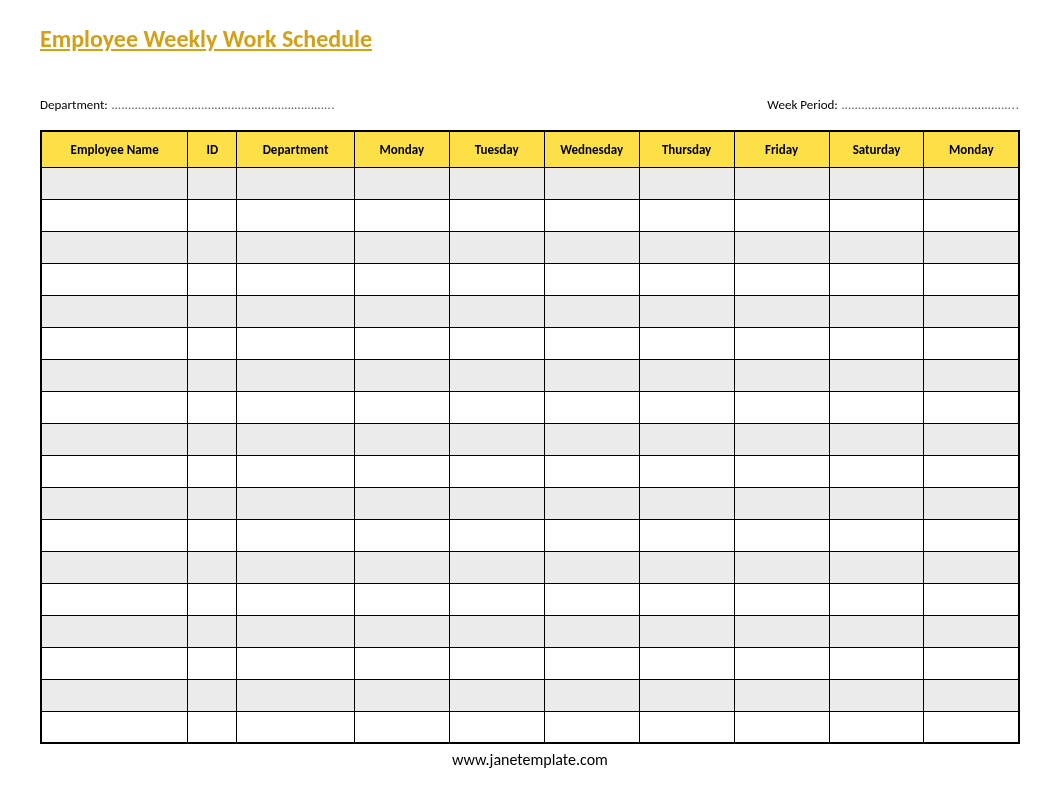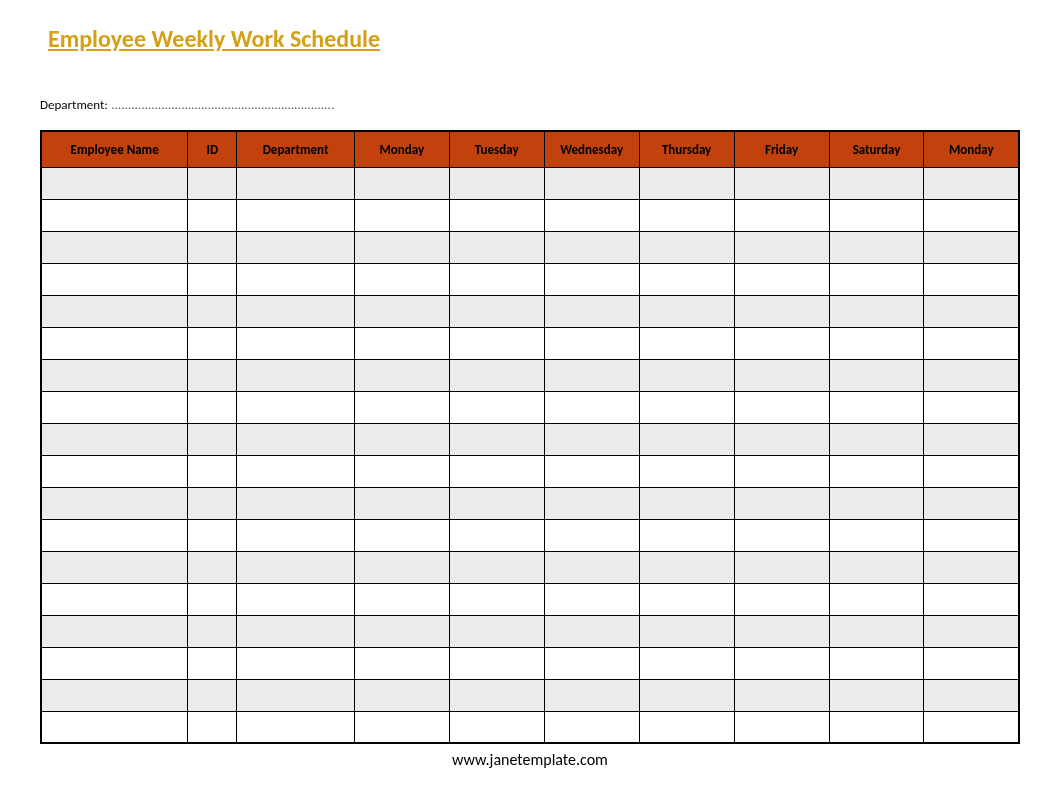--- a/index.html
+++ b/index.html
@@ -14,21 +14,20 @@
       height: 804px;
       padding: 24px 30px 10px 40px;
       position: relative;
     }
     .page-title {
       color: #d4a017;
       font-size: 24px;
       font-weight: bold;
       text-decoration: underline;
       margin-bottom: 44px;
-      margin-left: 8px;
     }
     .info-row {
       display: flex;
       justify-content: space-between;
       margin-bottom: 18px;
       font-size: 13px;
       color: #000;
     }
     .info-field {
       display: flex;
@@ -38,21 +37,21 @@
     .dotted-line {
       letter-spacing: 1px;
       color: #555;
     }
     .schedule-table {
       width: 100%;
       border-collapse: collapse;
       border: 2px solid #000;
     }
     .schedule-table th {
-      background: #c2410c;
+      background: #fde047;
       font-size: 13px;
       font-weight: bold;
       color: #000;
       text-align: center;
       height: 36px;
       border: 1.5px solid #000;
       padding: 4px 2px;
     }
     .schedule-table td {
       height: 32px;
@@ -75,20 +74,24 @@
   </style>
 </head>
 <body>
 
 <h1 class="page-title">Employee Weekly Work Schedule</h1>
 
 <div class="info-row">
   <div class="info-field">
     <span>Department:</span>
     <span class="dotted-line">………………………………………………………….</span>
+  </div>
+  <div class="info-field">
+    <span>Week Period:</span>
+    <span class="dotted-line">……………………………………………..</span>
   </div>
 </div>
 
 <table class="schedule-table">
   <thead>
     <tr>
       <th class="col-name">Employee Name</th>
       <th class="col-id">ID</th>
       <th class="col-assignment">Department</th>
       <th class="col-day">Monday</th>

